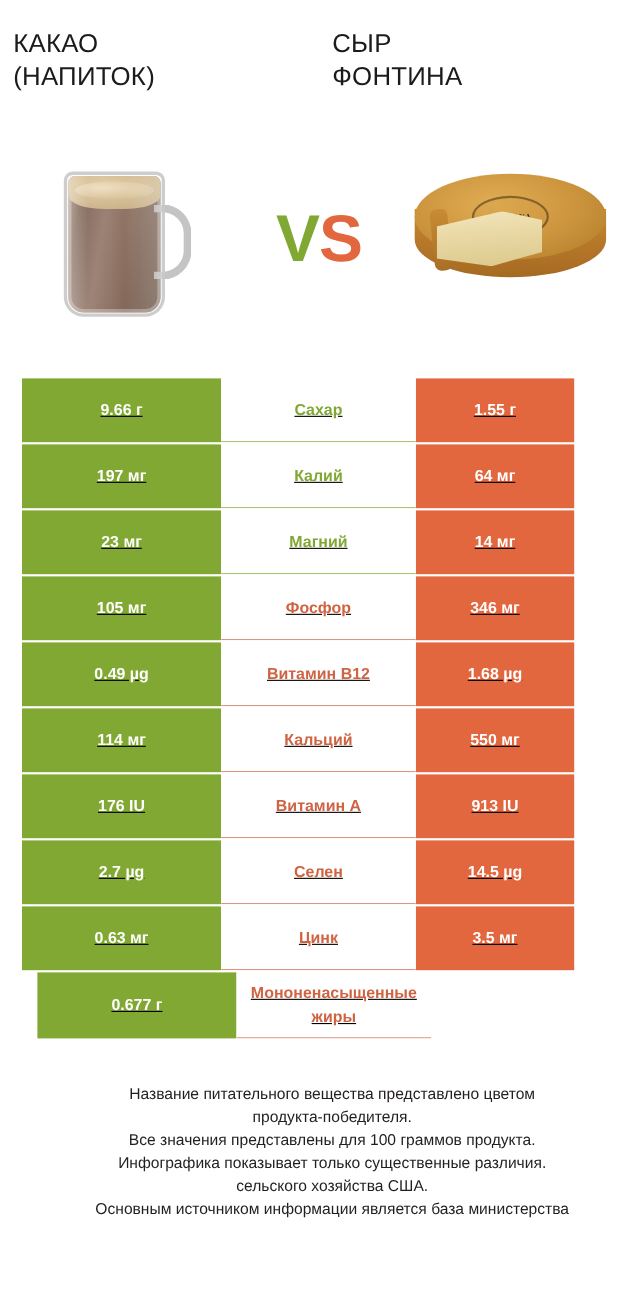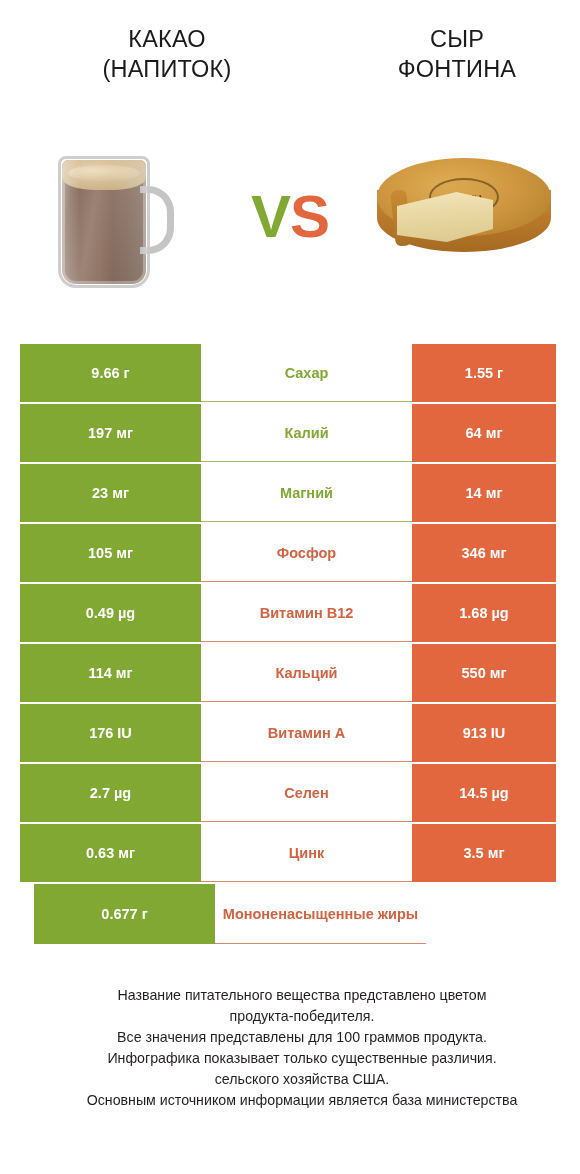--- a/index.html
+++ b/index.html
@@ -21,24 +21,22 @@
     position: absolute;
     top: 24px;
     left: 0;
     width: 580px;
     height: 80px;
     display: flex;
     align-items: flex-start;
   }
   .head-col {
     width: 50%;
-    text-align: center;
     padding: 0 12px;
     box-sizing: border-box;
-    margin-left: 44px;
   }
   .head-title {
     font-size: 23.5px;
     line-height: 30px;
     color: #1b1b1b;
     font-weight: 400;
     letter-spacing: 0.2px;
     text-transform: uppercase;
     white-space: pre-line;
   }
@@ -192,35 +190,36 @@
     position: absolute;
     top: 344px;
     left: 20px;
     width: 538px;
   }
   .row {
     position: relative;
     display: flex;
     height: 58px;
     margin-bottom: 2px;
+    text-decoration: underline;
   }
   .row.tall { height: 60px; margin-left: 14px; }
   .cell-left {
     width: 181px;
     background: #81A833;
     color: #ffffff;
     display: flex;
     align-items: center;
     justify-content: center;
     font-size: 14.5px;
     font-weight: 700;
     box-sizing: border-box;
   }
   .cell-mid {
-    width: 211px;
+    width: 177px;
     background: #ffffff;
     display: flex;
     align-items: center;
     justify-content: center;
     font-size: 14.5px;
     font-weight: 700;
     box-sizing: border-box;
     overflow: hidden;
     text-align: center;
     line-height: 22px;

